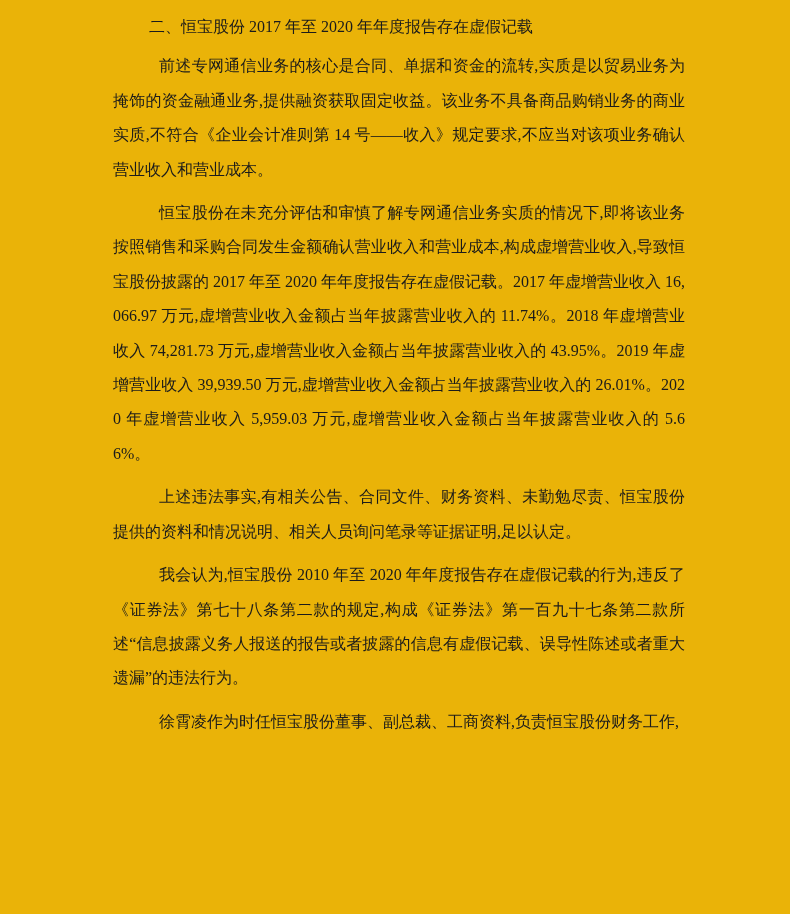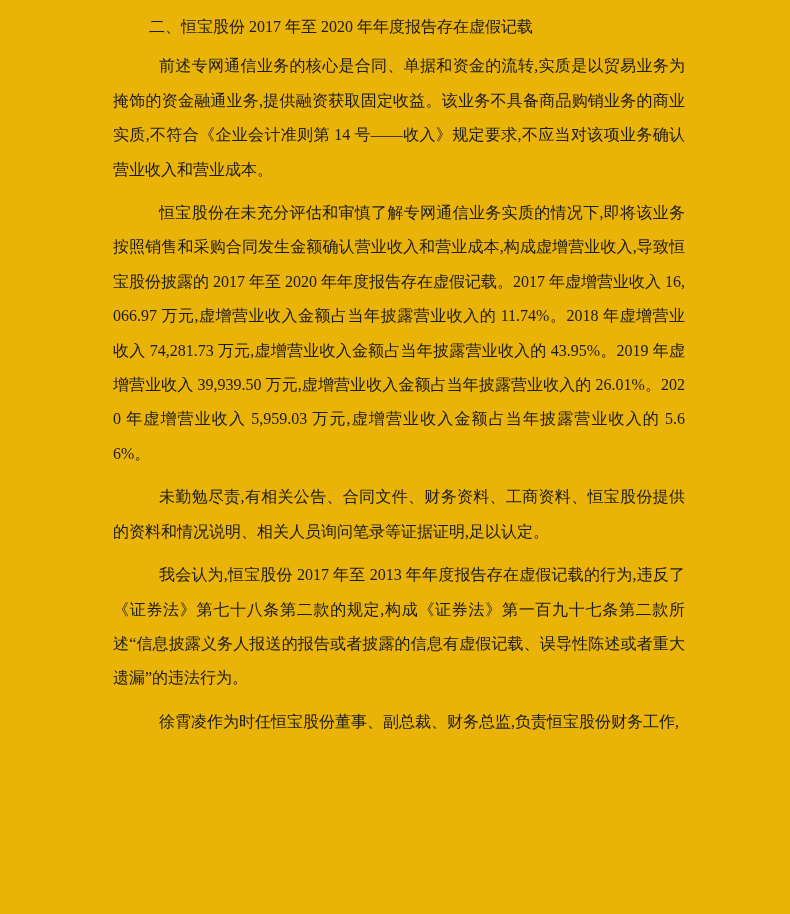--- a/index.html
+++ b/index.html
@@ -46,19 +46,19 @@
 </head>
 <body>
 
 <div class="page">
   <h2 class="section-heading">二、恒宝股份 2017 年至 2020 年年度报告存在虚假记载</h2>
 
   <p class="para first-after-heading">前述专网通信业务的核心是合同、单据和资金的流转,实质是以贸易业务为掩饰的资金融通业务,提供融资获取固定收益。该业务不具备商品购销业务的商业实质,不符合《企业会计准则第 14 号——收入》规定要求,不应当对该项业务确认营业收入和营业成本。</p>
 
   <p class="para">恒宝股份在未充分评估和审慎了解专网通信业务实质的情况下,即将该业务按照销售和采购合同发生金额确认营业收入和营业成本,构成虚增营业收入,导致恒宝股份披露的 2017 年至 2020 年年度报告存在虚假记载。2017 年虚增营业收入 16,066.97 万元,虚增营业收入金额占当年披露营业收入的 11.74%。2018 年虚增营业收入 74,281.73 万元,虚增营业收入金额占当年披露营业收入的 43.95%。2019 年虚增营业收入 39,939.50 万元,虚增营业收入金额占当年披露营业收入的 26.01%。2020 年虚增营业收入 5,959.03 万元,虚增营业收入金额占当年披露营业收入的 5.66%。</p>
 
-  <p class="para">未勤勉尽责,有相关公告、合同文件、财务资料、工商资料、恒宝股份提供的资料和情况说明、相关人员询问笔录等证据证明,足以认定。</p>
+  <p class="para">上述违法事实,有相关公告、合同文件、财务资料、未勤勉尽责、恒宝股份提供的资料和情况说明、相关人员询问笔录等证据证明,足以认定。</p>
 
-  <p class="para">我会认为,恒宝股份 2017 年至 2013 年年度报告存在虚假记载的行为,违反了《证券法》第七十八条第二款的规定,构成《证券法》第一百九十七条第二款所述“信息披露义务人报送的报告或者披露的信息有虚假记载、误导性陈述或者重大遗漏”的违法行为。</p>
+  <p class="para">我会认为,恒宝股份 2010 年至 2020 年年度报告存在虚假记载的行为,违反了《证券法》第七十八条第二款的规定,构成《证券法》第一百九十七条第二款所述“信息披露义务人报送的报告或者披露的信息有虚假记载、误导性陈述或者重大遗漏”的违法行为。</p>
 
 
-  <p class="para">徐霄凌作为时任恒宝股份董事、副总裁、财务总监,负责恒宝股份财务工作,</p>
+  <p class="para">徐霄凌作为时任恒宝股份董事、副总裁、工商资料,负责恒宝股份财务工作,</p>
 </div>
 
 </body></html>

